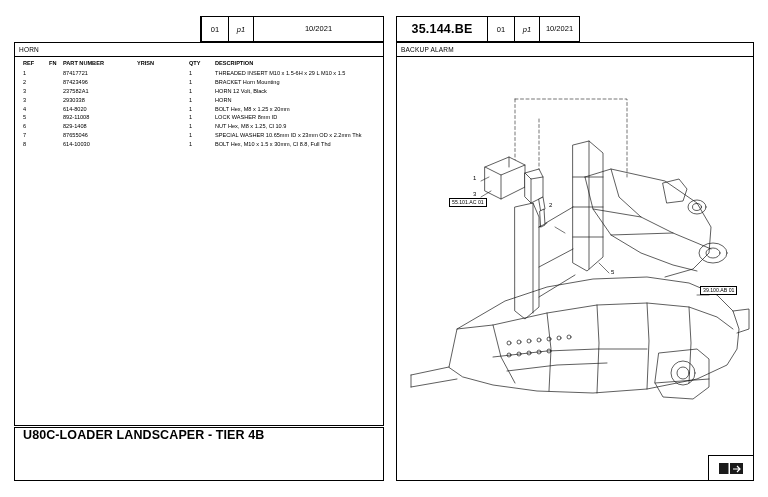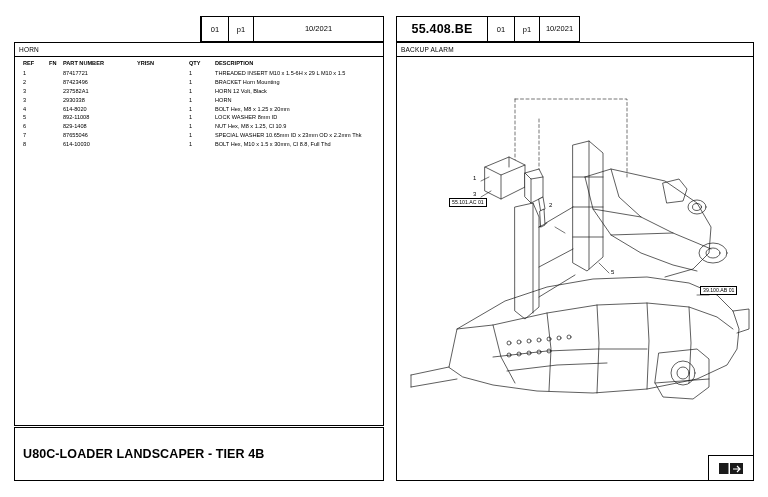--- a/index.html
+++ b/index.html
@@ -64,21 +64,21 @@
     letter-spacing: 0.2px;
   }
   .hdr-cell {
     border-left: 1px solid #000;
     display: flex;
     align-items: center;
     justify-content: center;
     font-size: 7.5px;
   }
   .hdr-c1 { flex: 0 0 26px; }
-  .hdr-c2 { flex: 0 0 24px; }
+  .hdr-c2 { flex: 0 0 24px; font-style: italic; }
   .hdr-c3 { flex: 1 1 auto; line-height: 1.05; }
 
   
   .body-box {
     position: absolute;
     left: 0;
     top: 26px;
     right: 0;
     box-sizing: border-box;
     border: 1px solid #000;
@@ -126,21 +126,21 @@
   
   .doc-title-bar {
     position: absolute;
     left: 0;
     bottom: 0;
     width: 370px;
     height: 54px;
     box-sizing: border-box;
     border: 1px solid #000;
     display: flex;
-    align-items: center;
+    align-items: flex-start;
     padding-left: 8px;
     font-size: 12.5px;
     font-weight: bold;
     letter-spacing: 0.1px;
   }
 
   
   .icon-box {
     position: absolute;
     right: 0;
@@ -294,21 +294,21 @@
     </div>
 
     <div class="doc-title-bar">
       <span>U80C-LOADER LANDSCAPER - TIER 4B</span>
     </div>
   </div>
 
   <div class="sheet sheet-right">
 
     <div class="hdr hdr-right">
-      <div class="hdr-code">55.408.BE</div>
+      <div class="hdr-code">35.144.BE</div>
       <div class="hdr-cell hdr-c1">01</div>
       <div class="hdr-cell hdr-c2">p1</div>
       <div class="hdr-cell hdr-c3">10/2021</div>
     </div>
 
     <div class="body-box body-right">
       <div class="section-title">BACKUP ALARM</div>
       <div class="title-rule"></div>
 
       <div style="position:relative; width:100%; height:405px;">

